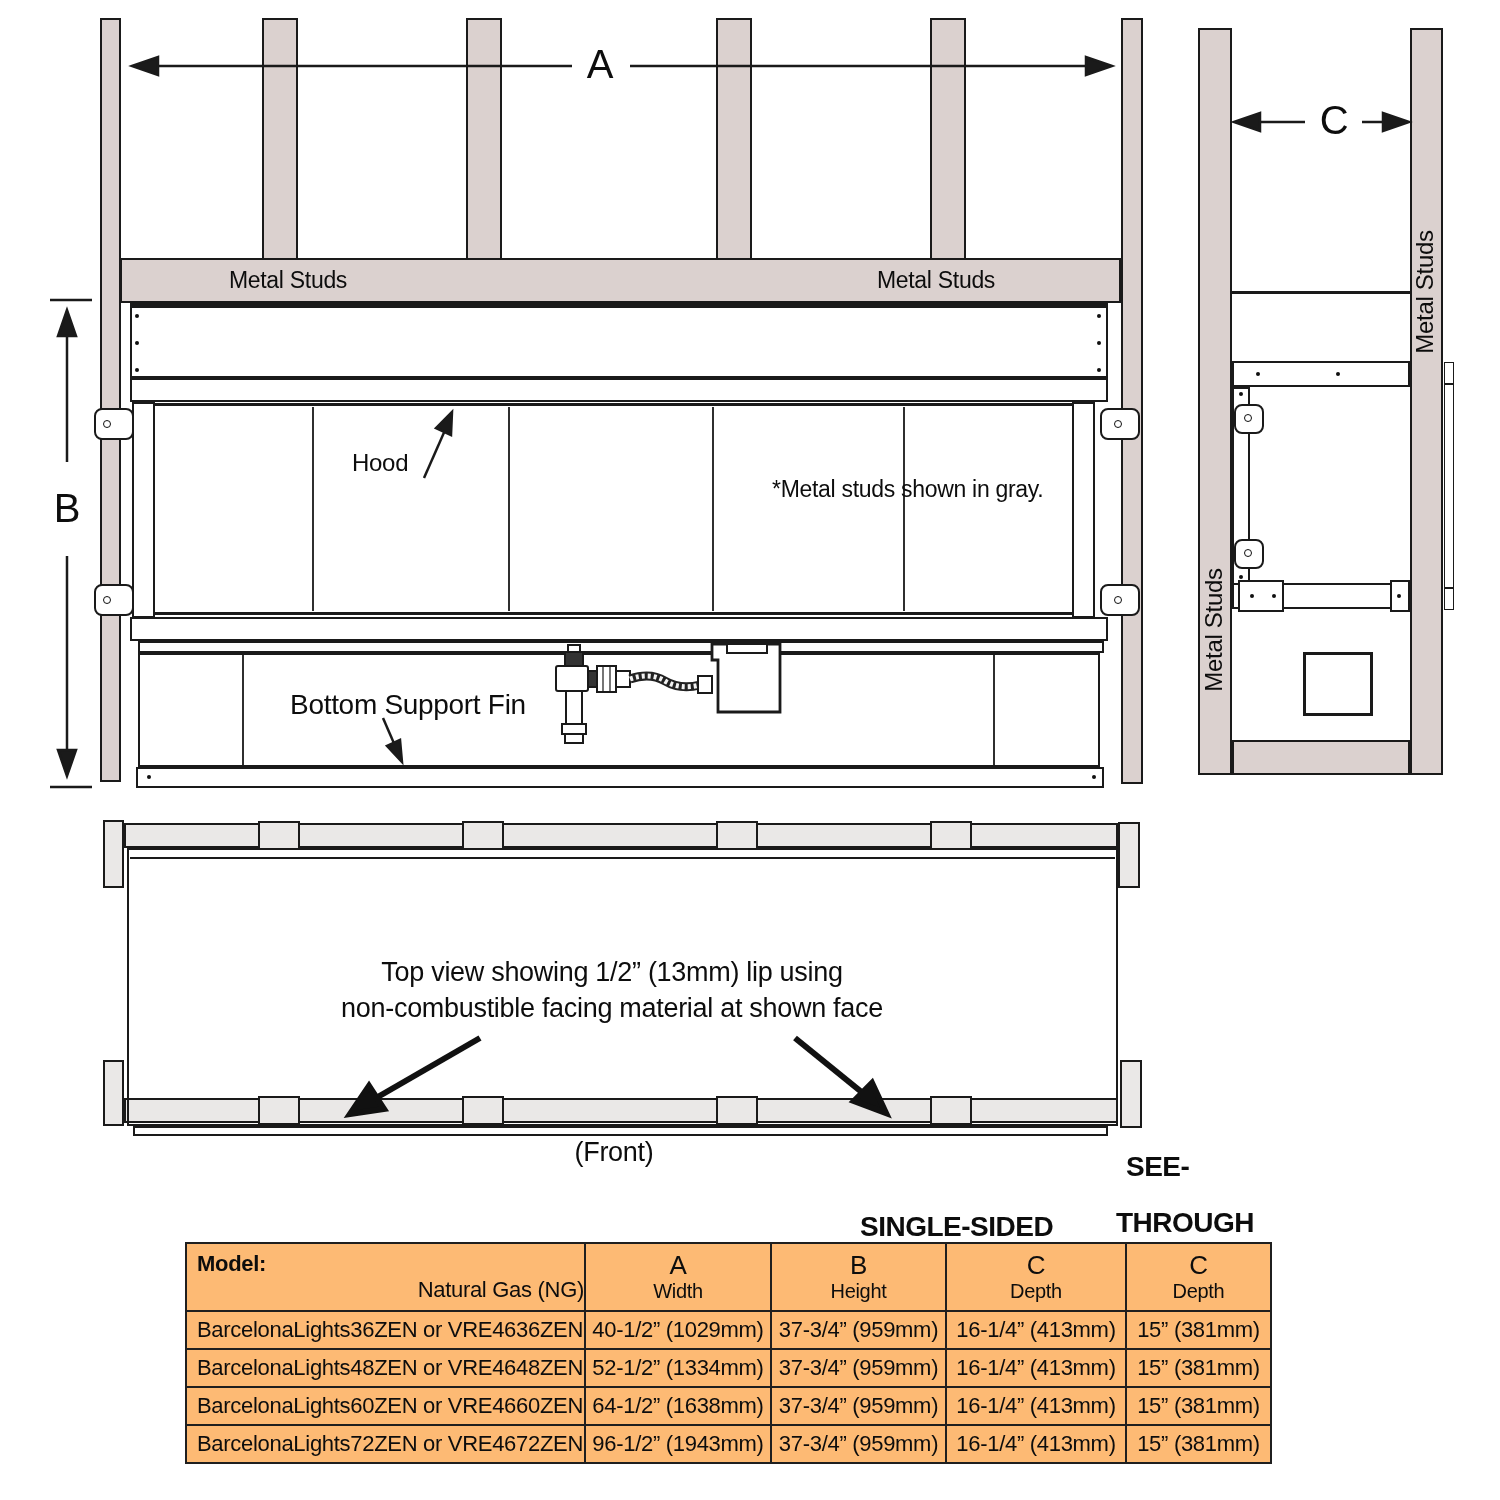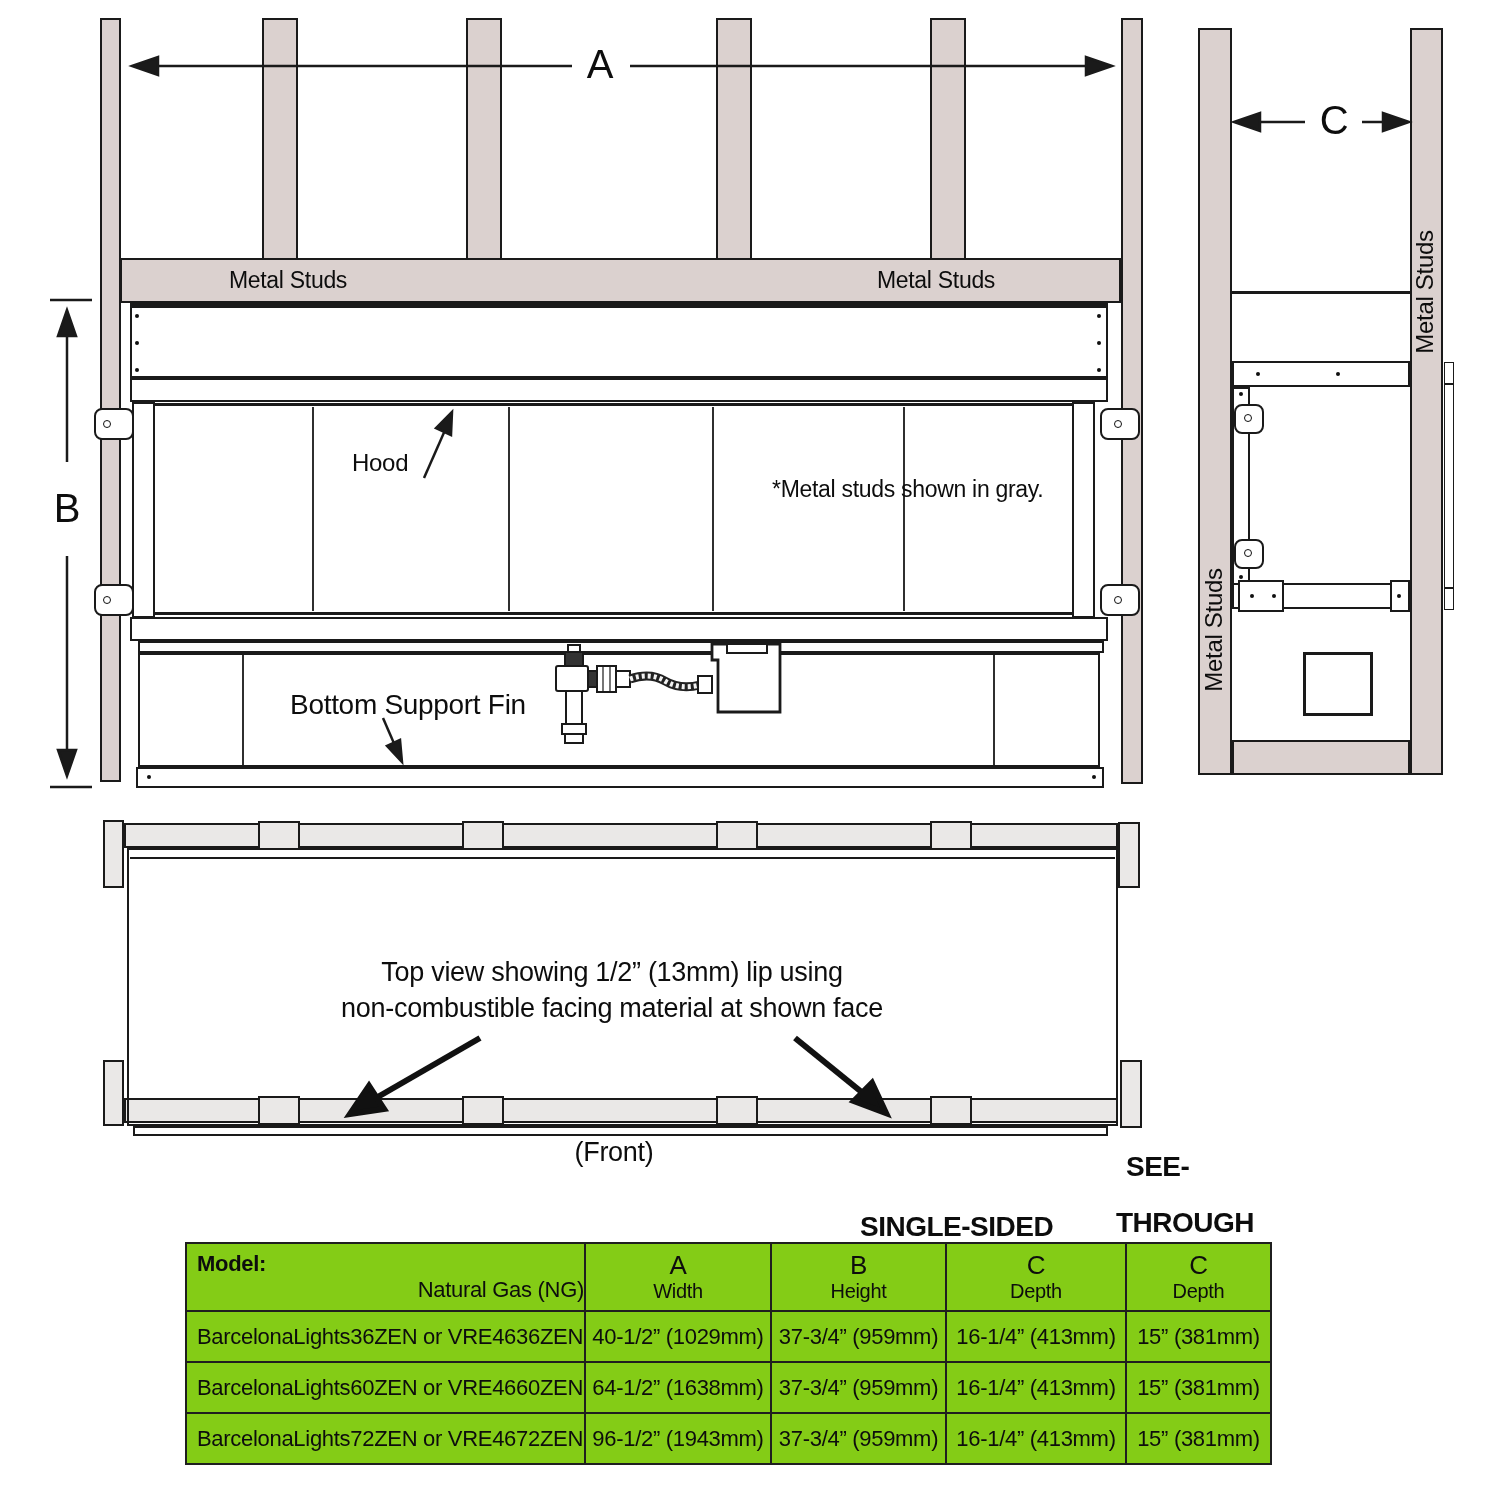--- a/index.html
+++ b/index.html
@@ -15,26 +15,26 @@
   .bracket{background:#fff;border:2px solid #1a1a1a;border-radius:8px;box-sizing:border-box;z-index:4;}
   .hole{width:8px;height:8px;border-radius:50%;border:1.5px solid #101010;background:#fff;box-sizing:border-box;z-index:5;}
   .lbl{letter-spacing:-0.3px;z-index:6;line-height:1.1;}
   .dim{font-size:40px;font-weight:500;text-align:center;}
   .med{font-size:23px;font-weight:500;}
   .cap{font-size:27px;font-weight:500;text-align:center;}
   .big{font-size:28px;font-weight:800;letter-spacing:-0.5px;}
   .rot{transform:rotate(-90deg);transform-origin:center center;text-align:center;white-space:nowrap;}
   svg.overlay{position:absolute;left:0;top:0;z-index:5;pointer-events:none;}
   table.spec{position:absolute;left:185px;top:1242px;width:1085px;border-collapse:collapse;
-             table-layout:fixed;z-index:6;background:#84cc16;}
+             table-layout:fixed;z-index:6;background:#fdba74;}
   table.spec td{border:2px solid #1f1f1f;font-size:22px;letter-spacing:-0.3px;
                 text-align:center;vertical-align:middle;padding:0;box-sizing:border-box;}
   table.spec td.model{text-align:left;padding-left:10px;}
   table.spec tr.hdr td{height:68px;}
-  table.spec tr.row td{height:51px;}
+  table.spec tr.row td{height:38px;}
   .hletter{font-size:26px;font-weight:500;line-height:1.05;}
   .hsub{font-size:20px;font-weight:500;line-height:1.1;}
   .mtitle{font-size:22px;font-weight:700;line-height:1.2;}
   .msub{font-size:22px;font-weight:400;line-height:1.2;text-align:right;}
 </style>
 </head>
 <body>
 
 <div id="canvas">
 
@@ -233,20 +233,27 @@
       </td>
     </tr>
     <tr class="row">
       <td class="model">BarcelonaLights36ZEN or VRE4636ZEN</td>
       <td>40-1/2” (1029mm)</td>
       <td>37-3/4” (959mm)</td>
       <td>16-1/4” (413mm)</td>
       <td>15” (381mm)</td>
     </tr>
     <tr class="row">
+      <td class="model">BarcelonaLights48ZEN or VRE4648ZEN</td>
+      <td>52-1/2” (1334mm)</td>
+      <td>37-3/4” (959mm)</td>
+      <td>16-1/4” (413mm)</td>
+      <td>15” (381mm)</td>
+    </tr>
+    <tr class="row">
       <td class="model">BarcelonaLights60ZEN or VRE4660ZEN</td>
       <td>64-1/2” (1638mm)</td>
       <td>37-3/4” (959mm)</td>
       <td>16-1/4” (413mm)</td>
       <td>15” (381mm)</td>
     </tr>
     <tr class="row">
       <td class="model">BarcelonaLights72ZEN or VRE4672ZEN</td>
       <td>96-1/2” (1943mm)</td>
       <td>37-3/4” (959mm)</td>

